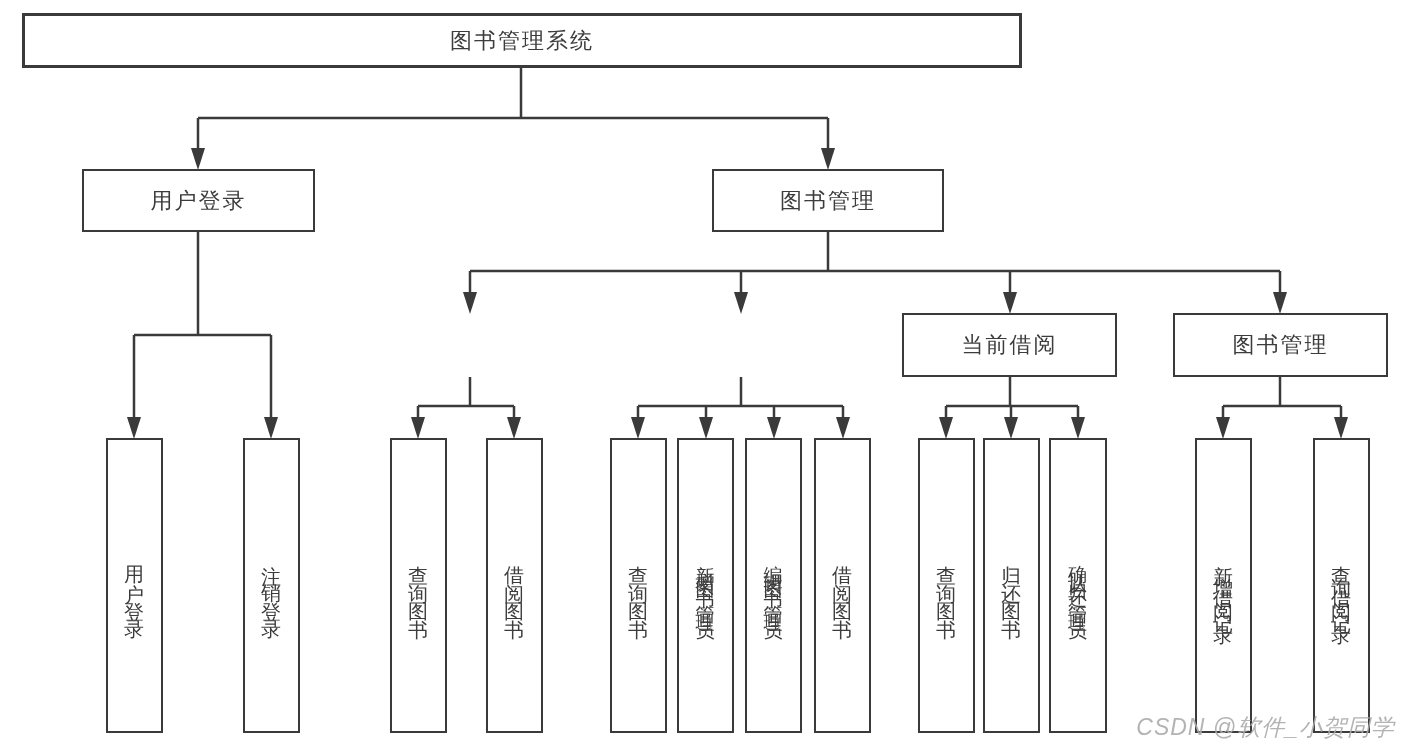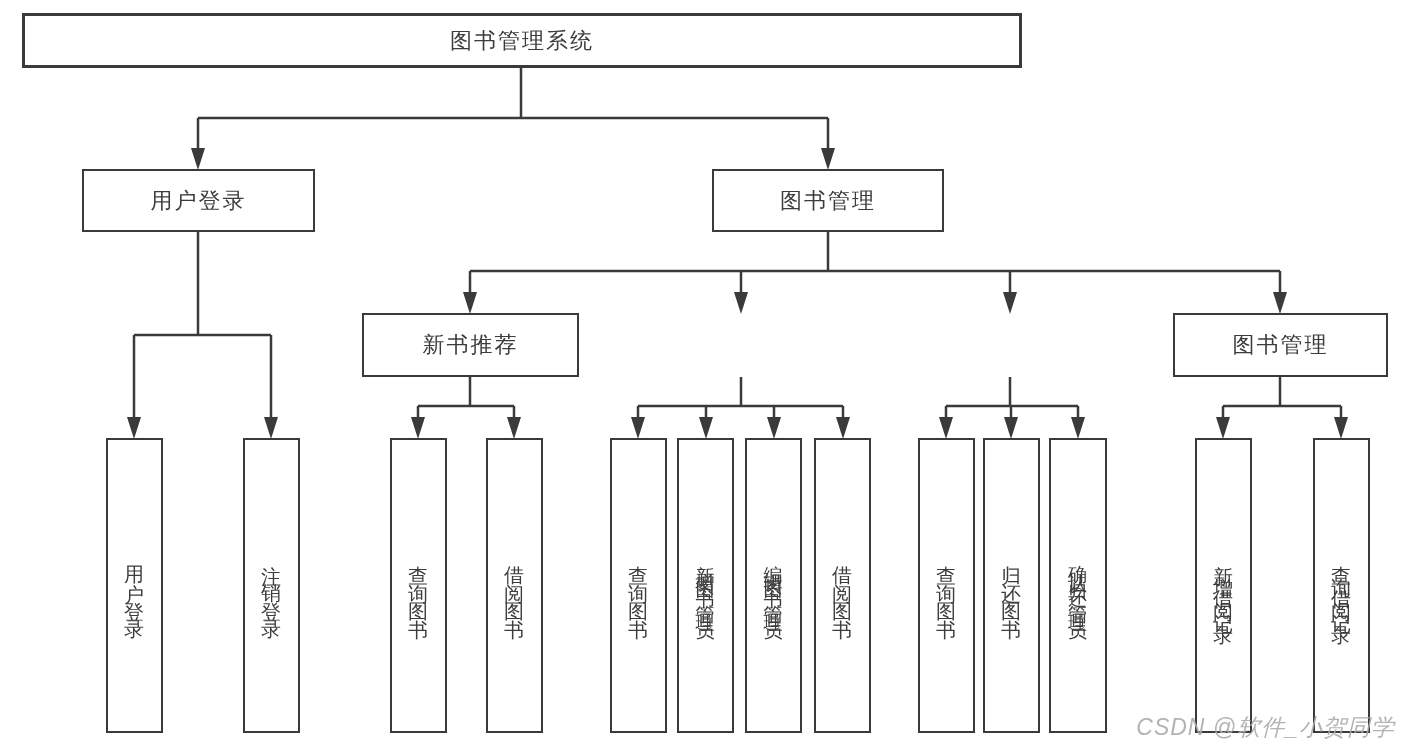--- a/index.html
+++ b/index.html
@@ -143,22 +143,22 @@
     <span class="hlabel">图书管理系统</span>
   </div>
 
   <div class="node" style="left:82px;top:169px;width:233px;height:63px">
     <span class="hlabel">用户登录</span>
   </div>
   <div class="node" style="left:712px;top:169px;width:232px;height:63px">
     <span class="hlabel">图书管理</span>
   </div>
 
-  <div class="node" style="left:362px;top:313px;width:217px;height:64px">
-    <span class="hlabel">新书推荐</span>
+  <div class="node" style="left:902px;top:313px;width:215px;height:64px">
+    <span class="hlabel">当前借阅</span>
   </div>
   <div class="node" style="left:1173px;top:313px;width:215px;height:64px">
     <span class="hlabel">图书管理</span>
   </div>
 
   <div class="node leaf" style="left:106px">
     <span class="vlabel ls-loose">用户登录</span>
   </div>
   <div class="node leaf" style="left:243px">
     <span class="vlabel ls-loose">注销登录</span>

